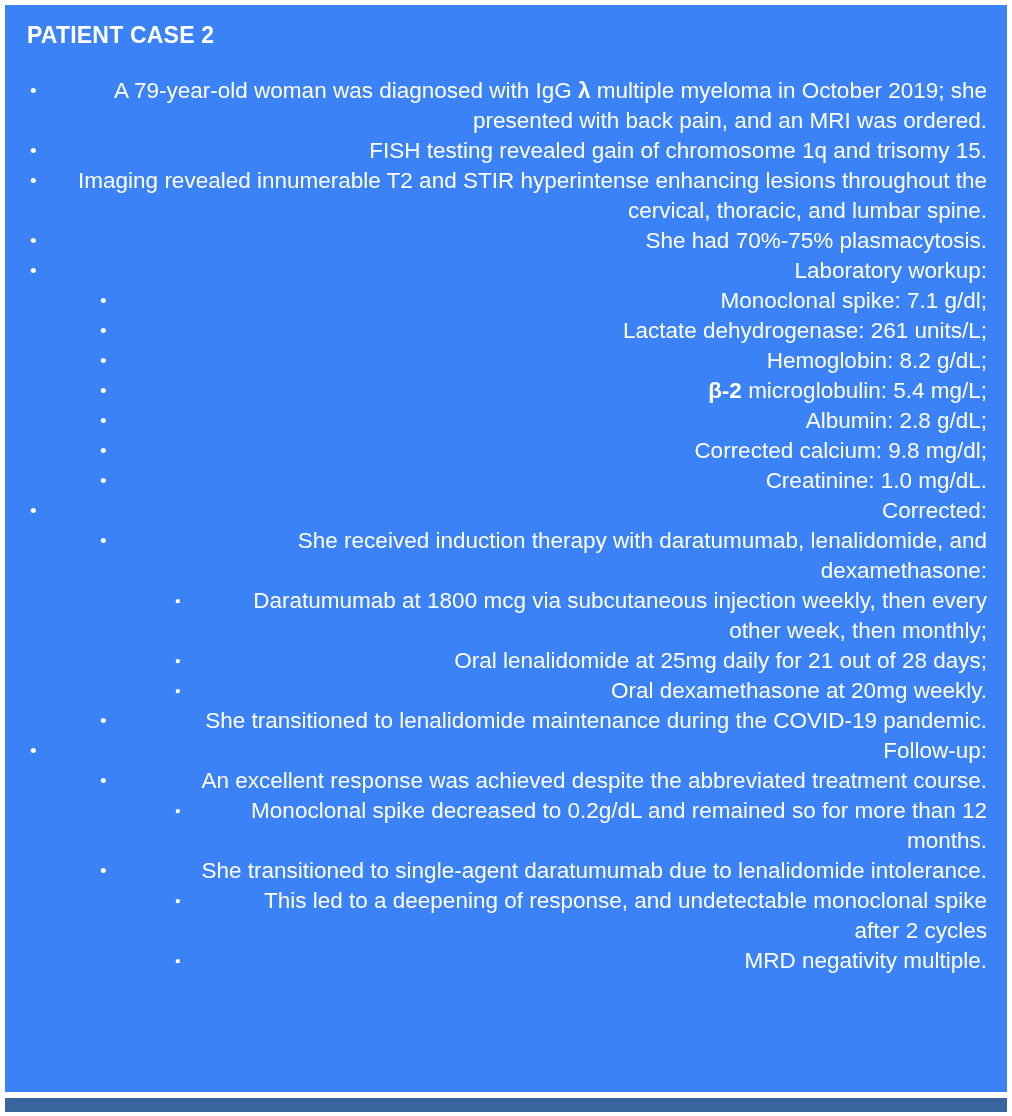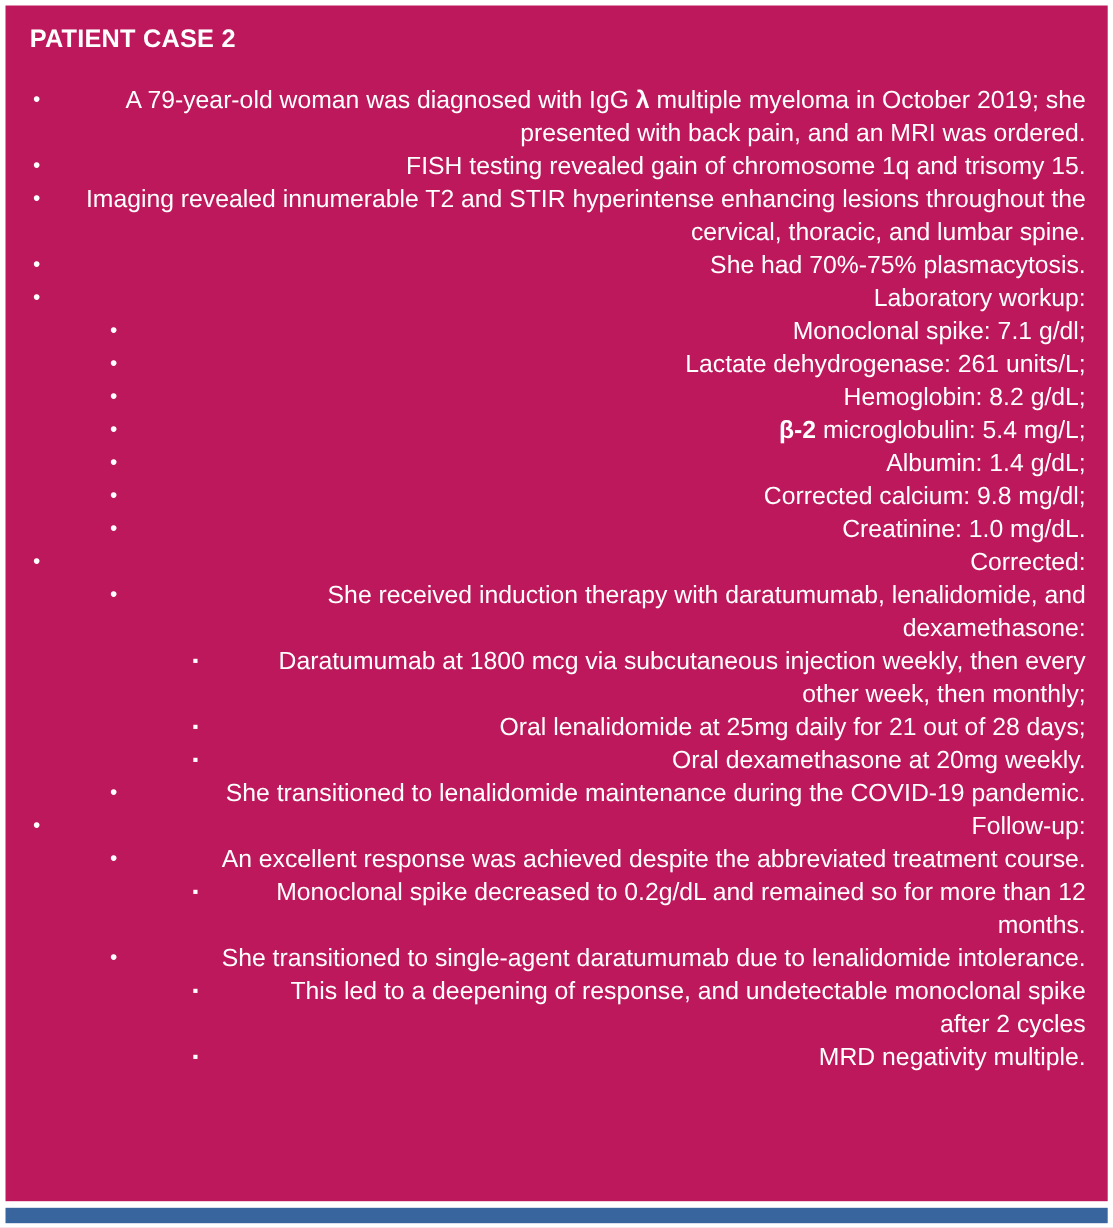--- a/index.html
+++ b/index.html
@@ -15,21 +15,21 @@
     background: #ffffff;
     overflow: hidden;
   }
   .slide {
     position: absolute;
     left: 5px;
     top: 5px;
     width: 1002px;
     height: 1087px;
     box-sizing: border-box;
-    background: #be185d;
+    background: #3b82f6;
     color: #ffffff;
     padding: 13px 20px 14px 18px;
   }
   .bottom-bar {
     position: absolute;
     left: 5px;
     top: 1098px;
     width: 1002px;
     height: 14px;
     background: #38659e;
@@ -102,21 +102,21 @@
     <div class="li l2">
       <span class="marker">•</span>
       <span class="txt"><span>Hemoglobin: 8.2 g/dL;</span></span>
     </div>
     <div class="li l2">
       <span class="marker">•</span>
       <span class="txt"><span class="b">β-2</span><span> microglobulin: 5.4 mg/L;</span></span>
     </div>
     <div class="li l2">
       <span class="marker">•</span>
-      <span class="txt"><span>Albumin: 1.4 g/dL;</span></span>
+      <span class="txt"><span>Albumin: 2.8 g/dL;</span></span>
     </div>
     <div class="li l2">
       <span class="marker">•</span>
       <span class="txt"><span>Corrected calcium: 9.8 mg/dl;</span></span>
     </div>
     <div class="li l2">
       <span class="marker">•</span>
       <span class="txt"><span>Creatinine: 1.0 mg/dL.</span></span>
     </div>
 

